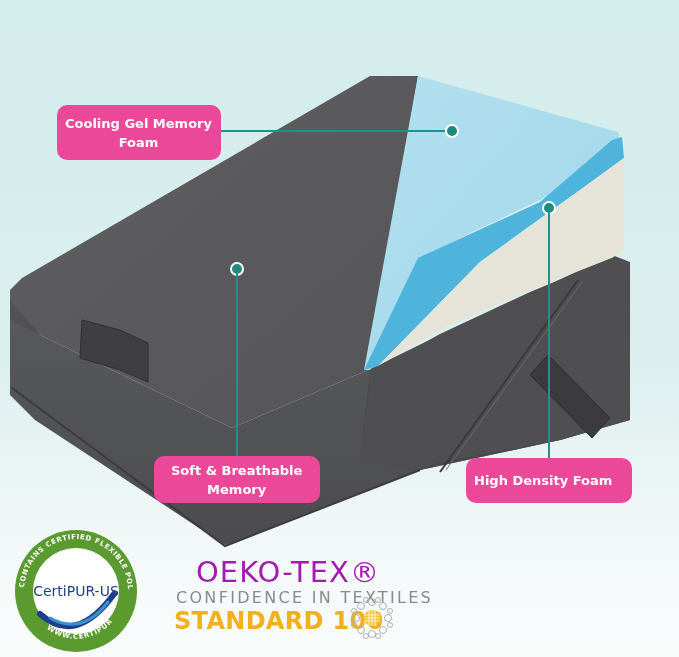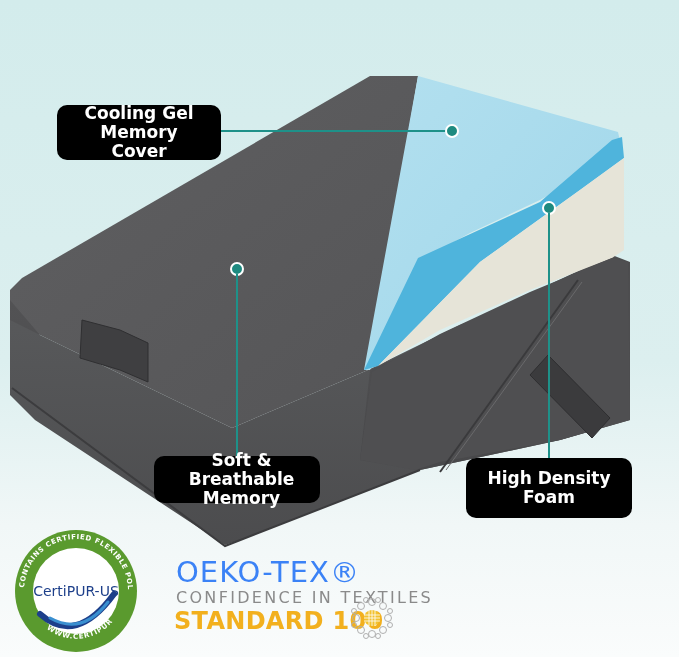--- a/index.html
+++ b/index.html
@@ -6,44 +6,44 @@
     body {
       width: 679px; height: 657px; overflow: hidden;
       font-family: "DejaVu Sans", sans-serif;
       background: linear-gradient(180deg, #d3ecec 0%, #dcefef 55%, #f1f7f7 80%, #fafcfc 100%);
       position: relative;
     }
     .stage { position: absolute; left: 0; top: 0; width: 679px; height: 657px; }
     svg.product { position: absolute; left: 0; top: 0; }
     .callout {
       position: absolute;
-      background: #000000;
+      background: #ec4899;
       color: #ffffff;
       border-radius: 10px;
       font-family: "DejaVu Sans", sans-serif;
       font-weight: bold;
-      font-size: 17px;
+      font-size: 13px;
       line-height: 19px;
       text-align: center;
-      display: flex; align-items: center; justify-content: flex-end;
+      display: flex; align-items: center; justify-content: flex-start;
       box-sizing: border-box;
       padding: 0 8px;
     }
     .callout span { display: block; }
     .line { position: absolute; background: #1e9189; }
     .dot {
       position: absolute; width: 10px; height: 10px; border-radius: 50%;
       background: #1e8a80; border: 2px solid #ffffff; box-sizing: content-box;
     }
     
     .badge { position: absolute; left: 8px; top: 528px; width: 136px; height: 126px; }
     .oeko { position: absolute; left: 176px; top: 556px; width: 220px; }
     .oeko-title {
-      font-family: "DejaVu Sans", sans-serif; font-size: 29px; color: #3b82f6;
-      letter-spacing: 1px; line-height: 32px; white-space: nowrap;
+      font-family: "DejaVu Sans", sans-serif; font-size: 29px; color: #a21caf;
+      letter-spacing: 1px; line-height: 32px; white-space: nowrap; margin-left: 20px;
     }
     .oeko-sub {
       font-family: "DejaVu Sans", sans-serif; font-size: 16px; color: #8a8a8a;
       letter-spacing: 2.3px; line-height: 16px; margin-top: 2px; white-space: nowrap;
     }
     .oeko-std {
       font-family: "DejaVu Sans", sans-serif; font-weight: bold; font-size: 24px;
       color: #f2b01e; line-height: 30px; white-space: nowrap; letter-spacing: 0.3px;
       margin-left: -2px;
     }
@@ -90,38 +90,38 @@
     <polygon points="530,375 548,355 610,418 592,438" fill="#3b3b3d" stroke="#2e2e30" stroke-width="1"></polygon>
 
     <polygon points="82,320 120,330 148,343 148,382 120,370 80,358" fill="#3f3f41" stroke="#2f2f31" stroke-width="1"></polygon>
 
     <polyline points="12,388 225,546 420,470" fill="none" stroke="#3c3c3e" stroke-width="2"></polyline>
   </svg>
 
   <div class="callout" style="left:57px; top:105px; width:164px; height:55px;">
     <div>
       <span>Cooling Gel Memory</span>
-      <span>Cover</span>
+      <span>Foam</span>
     </div>
   </div>
   <div class="line" style="left:221px; top:130px; width:226px; height:2px;"></div>
   <div class="dot" style="left:445px; top:124px;"></div>
 
   <div class="dot" style="left:230px; top:262px;"></div>
   <div class="line" style="left:236px; top:274px; width:2px; height:182px;"></div>
   <div class="callout" style="left:154px; top:456px; width:166px; height:47px;padding-left:17px;">
     <div>
       <span>Soft &amp; Breathable</span>
       <span>Memory</span>
     </div>
   </div>
 
   <div class="dot" style="left:542px; top:201px;"></div>
   <div class="line" style="left:548px; top:213px; width:2px; height:245px;"></div>
-  <div class="callout" style="left:466px; top:458px; width:166px; height:60px;">
+  <div class="callout" style="left:466px; top:458px; width:166px; height:45px;">
     <span>High Density Foam</span>
   </div>
 
   <svg class="badge" viewBox="0 0 136 126">
     <defs>
       <path id="ringTop" d="M 16,63 A 52,52 0 0 1 120,63"></path>
       <path id="ringBottom" d="M 30,92 A 48,48 0 0 0 106,92"></path>
       <path id="ringRight" d="M 68,14 A 49,49 0 0 1 112,88"></path>
     </defs>
     <circle cx="68" cy="63" r="61" fill="#5a9a2e"></circle>

